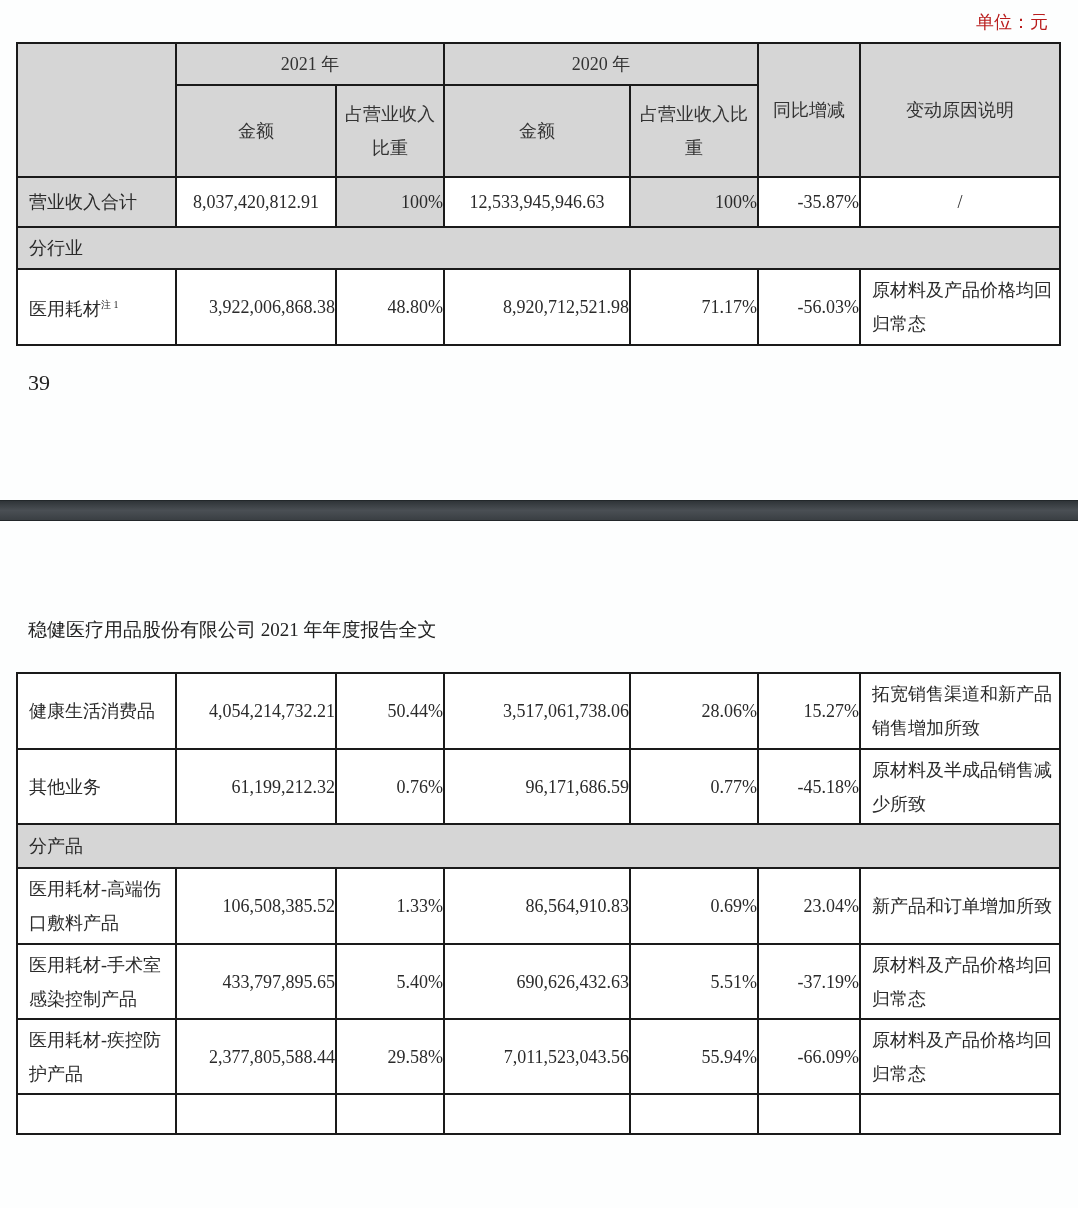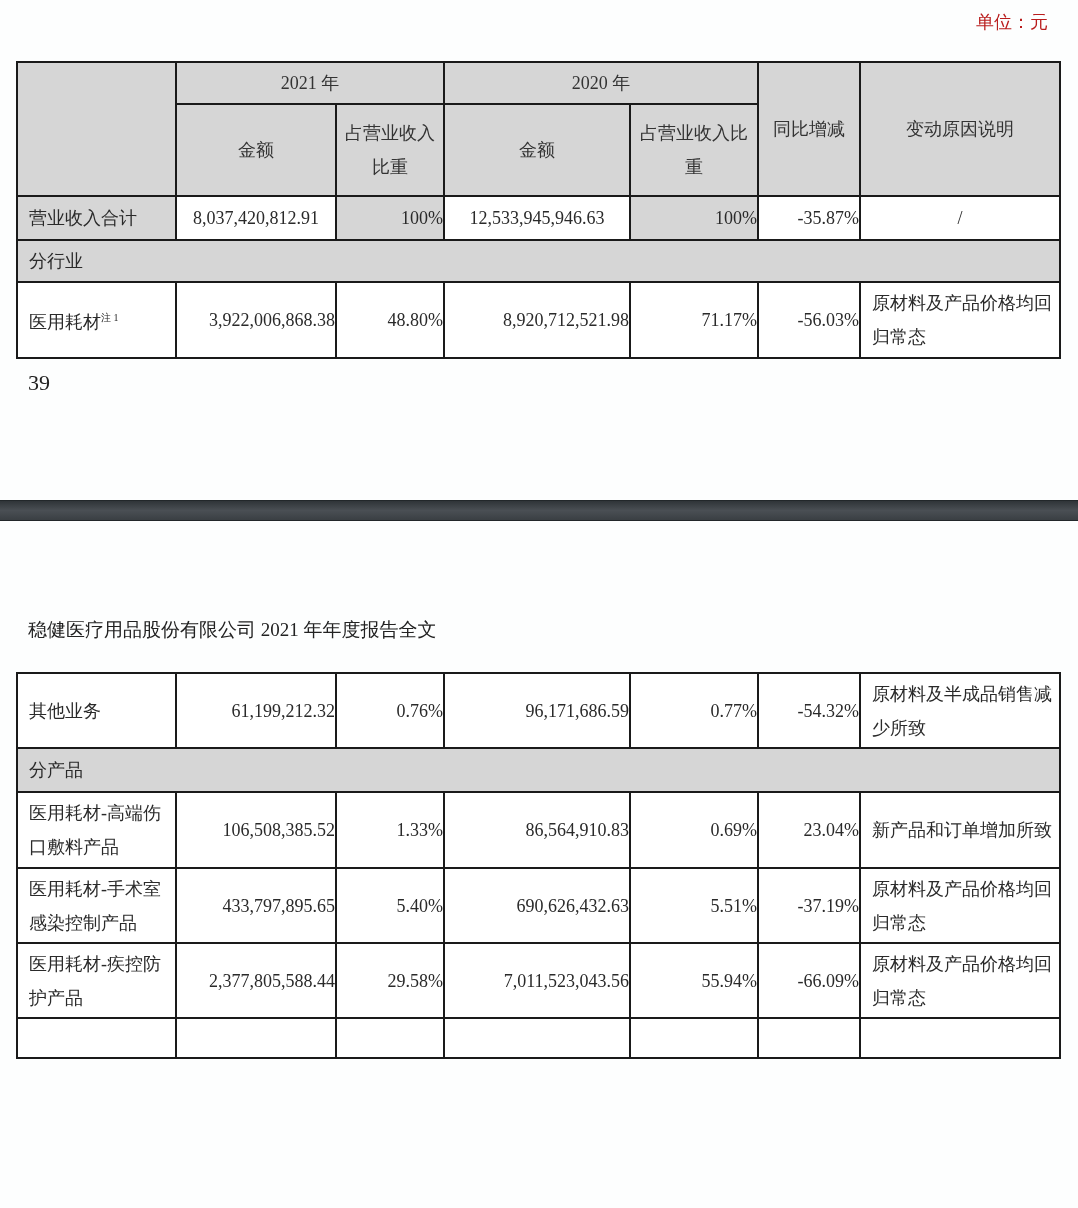--- a/index.html
+++ b/index.html
@@ -9,21 +9,21 @@
   .page-top { top: 0; height: 500px; }
   .page-bottom { top: 521px; height: 687px; }
   .divider { position: absolute; left: 0; top: 500px; width: 1078px; height: 21px;
     background: linear-gradient(#2f3438, #4a4f54 50%, #3a3f43); border-top: 1px solid #22272a; border-bottom: 1px solid #22272a; }
   .unit { position: absolute; right: 30px; top: 10px; font-size: 18px; color: #b91c1c; }
   .page-number { position: absolute; left: 28px; top: 370px; font-size: 22px; color: #222; }
   .report-title { position: absolute; left: 28px; top: 96px; font-size: 19px; color: #222; }
 
   table { position: absolute; border-collapse: collapse; table-layout: fixed; }
   td { border: 2px solid #1a1a1a; font-size: 18px; line-height: 34px; vertical-align: middle; }
-  .t1 { left: 16px; top: 61px; width: 1043px; font-family: Liberation Serif, serif; }
+  .t1 { left: 16px; top: 42px; width: 1043px; font-family: Liberation Serif, serif; }
   .t2 { left: 16px; top: 151px; width: 1043px; }
   .gray { background: #d6d6d6; }
   .white { background: #ffffff; }
   .c { text-align: center; }
   .r { text-align: right; padding-right: 0; }
   .l { text-align: left; padding-left: 11px; }
   .reason { text-align: left; padding-left: 11px; line-height: 34px; }
   .hdr { color: #333; font-size: 18px; }
 </style>
 </head>
@@ -49,21 +49,21 @@
       <td class="gray c hdr" colspan="2">2020 年</td>
       <td class="gray c hdr" rowspan="2">同比增减</td>
       <td class="gray c hdr" rowspan="2">变动原因说明</td>
     </tr>
     <tr style="height:92px">
       <td class="gray c hdr">金额</td>
       <td class="gray c hdr" style="padding:0 8px">占营业收入比重</td>
       <td class="gray c hdr">金额</td>
       <td class="gray c hdr" style="padding:0 8px">占营业收入比重</td>
     </tr>
-    <tr style="height:44px">
+    <tr style="height:50px">
       <td class="gray l">营业收入合计</td>
       <td class="white c">8,037,420,812.91</td>
       <td class="gray r">100%</td>
       <td class="white c">12,533,945,946.63</td>
       <td class="gray r">100%</td>
       <td class="white r">-35.87%</td>
       <td class="white c">/</td>
     </tr>
     <tr style="height:42px">
       <td class="gray l" colspan="7">分行业</td>
@@ -92,27 +92,36 @@
     <colgroup>
       <col style="width:159px">
         <col style="width:160px">
         <col style="width:108px">
       <col style="width:186px">
         <col style="width:128px">
         <col style="width:102px">
         <col style="width:200px">
     </colgroup>
     <tbody>
+        <tr style="height:76px">
+      <td class="white l">健康生活消费品</td>
+      <td class="white r">4,054,214,732.21</td>
+      <td class="white r">50.44%</td>
+      <td class="white r">3,517,061,738.06</td>
+      <td class="white r">28.06%</td>
+      <td class="white r">15.27%</td>
+      <td class="white reason">拓宽销售渠道和新产品销售增加所致</td>
+    </tr>
     <tr style="height:75px">
       <td class="white l">其他业务</td>
       <td class="white r">61,199,212.32</td>
       <td class="white r">0.76%</td>
       <td class="white r">96,171,686.59</td>
       <td class="white r">0.77%</td>
-      <td class="white r">-54.32%</td>
+      <td class="white r">-45.18%</td>
       <td class="white reason">原材料及半成品销售减少所致</td>
     </tr>
     <tr style="height:44px">
       <td class="gray l" colspan="7">分产品</td>
     </tr>
     <tr style="height:76px">
       <td class="white l">医用耗材-高端伤口敷料产品</td>
       <td class="white r">106,508,385.52</td>
       <td class="white r">1.33%</td>
       <td class="white r">86,564,910.83</td>

